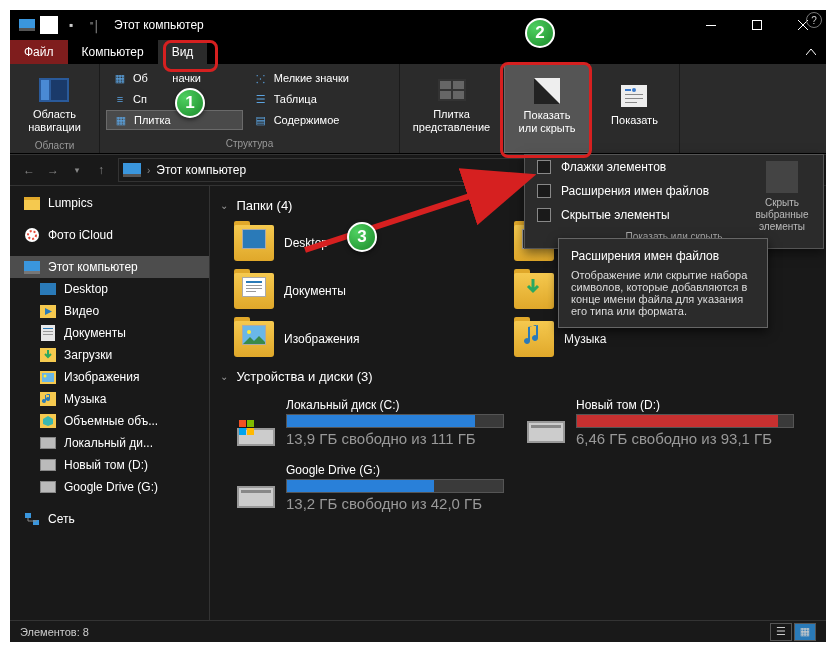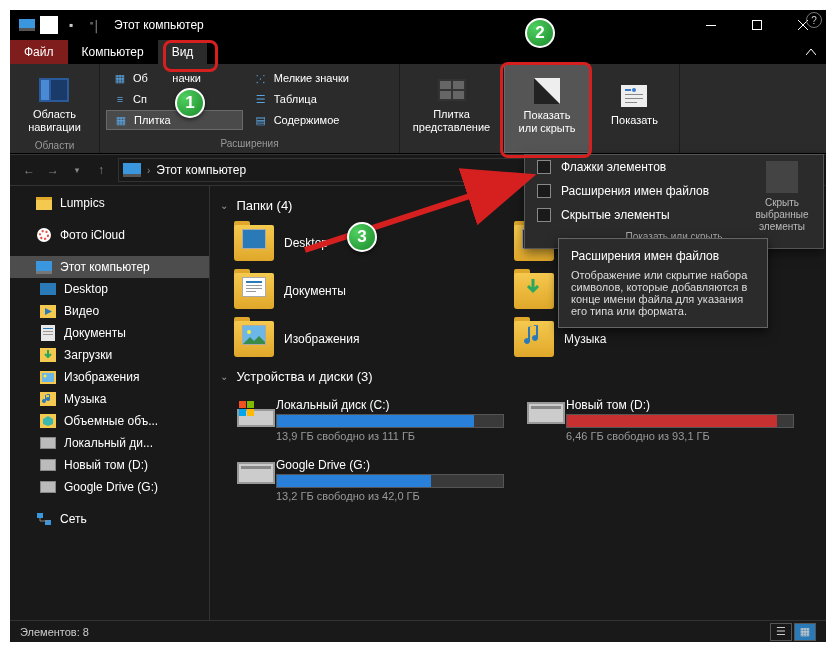--- a/index.html
+++ b/index.html
@@ -27,39 +27,39 @@
 .layout-item{display:flex;align-items:center;gap:5px;padding:1px 6px;height:20px}
 .layout-item.sel{background:#4a4a4a;border:1px solid #6a6a6a}
 .li-ico{width:16px;height:14px;display:flex;align-items:center;justify-content:center;color:#5ba3e0}
 .addr{height:32px;background:#191919;display:flex;align-items:center;gap:6px;padding:0 8px;font-size:12px;border-top:1px solid #333;border-bottom:1px solid #333}
 .addr-nav{display:flex;gap:2px;align-items:center;color:#888}
 .addr-nav span{width:22px;text-align:center}
 .addr-bar{flex:1;display:flex;align-items:center;gap:6px;background:#191919;height:24px;padding:0 4px;border:1px solid #333}
 .body{display:flex;height:434px;background:#191919}
 .sidebar{width:200px;background:#191919;border-right:1px solid #333;overflow:hidden;padding-top:6px;font-size:12px}
 .sb-item{display:flex;align-items:center;gap:8px;padding:3px 0 3px 30px;color:#fff;height:22px}
-.sb-item.root{padding-left:26px}
+.sb-item.root{padding-left:14px}
 .sb-item.sel{background:#4d4d4d}
 .sb-ico{width:16px;height:16px;display:flex;align-items:center;justify-content:center;flex-shrink:0}
 .main{flex:1;background:#191919;overflow:hidden;padding:4px 0 0 0;font-size:12px;position:relative}
 .section-hdr{display:flex;align-items:center;gap:8px;padding:8px 0 8px 10px;color:#fff;font-size:13px}
 .chev{font-size:10px;color:#999}
 .folder-grid{display:flex;flex-wrap:wrap;gap:4px 10px;padding-left:20px}
 .folder-item{width:270px;display:flex;align-items:center;gap:10px;padding:4px}
 .fico{width:40px;height:36px;position:relative}
 .fico .fback{position:absolute;inset:0;background:linear-gradient(#f5c94f,#e0a82a);border-radius:2px 2px 3px 3px}
 .fico .ftab{position:absolute;top:-4px;left:0;width:16px;height:6px;background:#e0a82a;border-radius:2px 2px 0 0}
 .fico .fthumb{position:absolute;left:8px;top:4px;width:24px;height:20px;background:#fff;border:1px solid #aaa}
-.drive-item{width:280px;display:flex;padding:6px;align-items:flex-start}
+.drive-item{width:280px;display:flex;gap:10px;padding:6px;align-items:flex-end}
 .dico{width:40px;height:30px;display:flex;align-items:center;justify-content:center}
 .dinfo{flex:1}
 .dbar{height:14px;background:#3a3a3a;border:1px solid #555;margin:2px 0;position:relative}
 .dfill{height:100%;background:#2980d9}
 .dfill.red{background:#c73030}
-.dtxt{font-size:11px;color:#999}
+.dtxt{font-size:15px;color:#999}
 .status{height:22px;background:#191919;border-top:1px solid #333;display:flex;align-items:center;padding:0 10px;font-size:11px;color:#ccc}
 .status-icons{margin-left:auto;display:flex;gap:2px}
 .st-ico{width:22px;height:18px;border:1px solid #555;display:flex;align-items:center;justify-content:center}
 
 .annot{position:absolute;pointer-events:none;z-index:50}
 .red-box{border:3px solid #d62020;border-radius:8px}
 .num-badge{width:30px;height:30px;border-radius:50%;background:radial-gradient(circle at 30% 30%,#4fd060,#1a8a2a);border:2px solid #fff;box-shadow:0 2px 4px rgba(0,0,0,.5);display:flex;align-items:center;justify-content:center;font-weight:bold;font-size:17px;color:#fff}
 .arrow-svg{position:absolute;z-index:40;pointer-events:none}
 
 .dropdown{position:absolute;background:#2b2b2b;border:1px solid #555;font-size:12px;color:#fff;z-index:30;box-shadow:0 4px 10px rgba(0,0,0,.5)}
@@ -167,21 +167,21 @@
           <div class="layout-item">
                 <span class="li-ico">☰</span>
                 <span>Таблица</span>
               </div>
           <div class="layout-item">
                 <span class="li-ico">▤</span>
                 <span>Содержимое</span>
               </div>
         </div>
       </div>
-      <div class="rgrp-label">Расширения</div>
+      <div class="rgrp-label">Структура</div>
     </div>
     <div class="rgrp" style="width:104px">
       <div class="rgrp-content">
             <div class="big-btn">
         <div class="big-ico">
                 <svg width="28" height="22">
                   <rect width="28" height="22" fill="#333"></rect>
                   <rect x="2" y="2" width="11" height="8" fill="#666"></rect>
                   <rect x="15" y="2" width="11" height="8" fill="#666"></rect>
                   <rect x="2" y="12" width="11" height="8" fill="#666"></rect>

